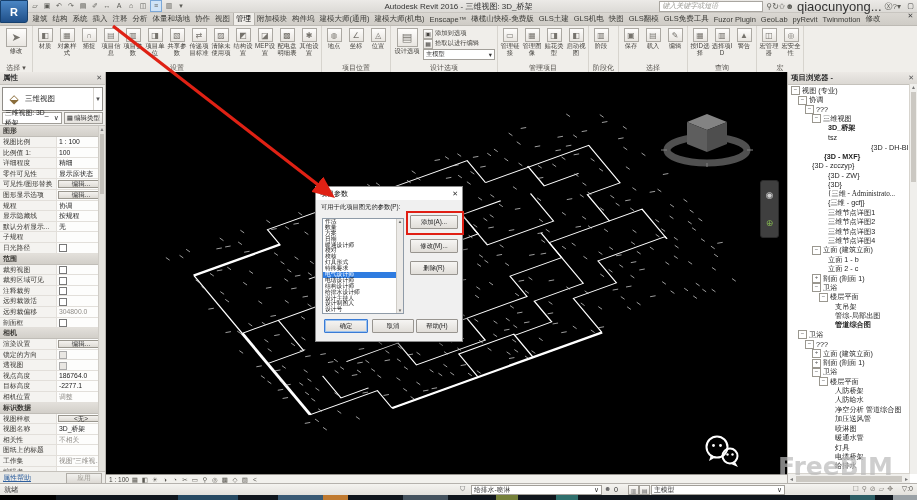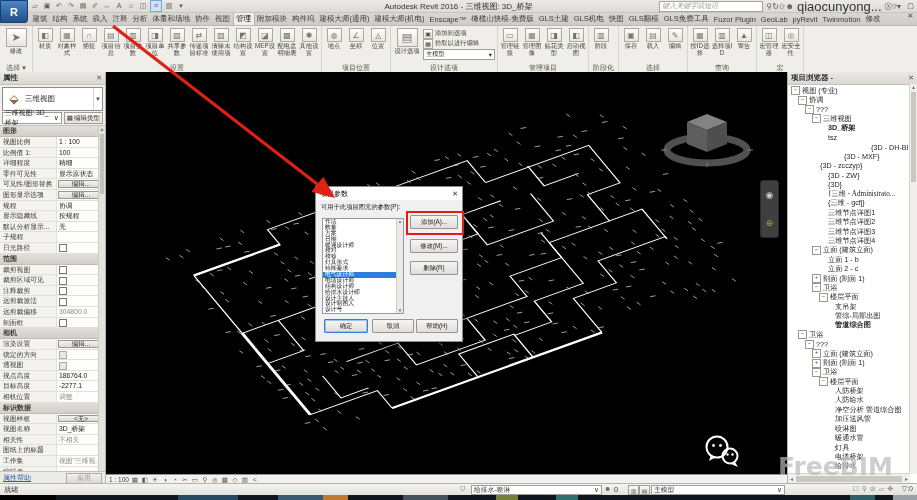--- a/index.html
+++ b/index.html
@@ -710,25 +710,25 @@
             <span>3D_桥架</span>
           </div>
           <div class="tnode" style="padding-left: 30px;">
             <span class="noexp"></span>
             <span>tsz</span>
           </div>
           <div class="tnode" style="padding-left: 30px; justify-content: flex-end;">
             <span class="noexp"></span>
             <span>{3D - DH-BIM}</span>
           </div>
-          <div class="tnode" style="padding-left: 46px;">
+          <div class="tnode" style="padding-left: 26px; font-weight: bold;">
             <span class="noexp"></span>
             <span>{3D - MXF}</span>
           </div>
-          <div class="tnode" style="padding-left: 22px;">
+          <div class="tnode" style="padding-left: 14px;">
             <span class="noexp"></span>
             <span>{3D - zcczyp}</span>
           </div>
           <div class="tnode" style="padding-left: 30px;">
             <span class="noexp"></span>
             <span>{3D - ZW}</span>
           </div>
           <div class="tnode" style="padding-left: 30px;">
             <span class="noexp"></span>
             <span>{3D}</span>

